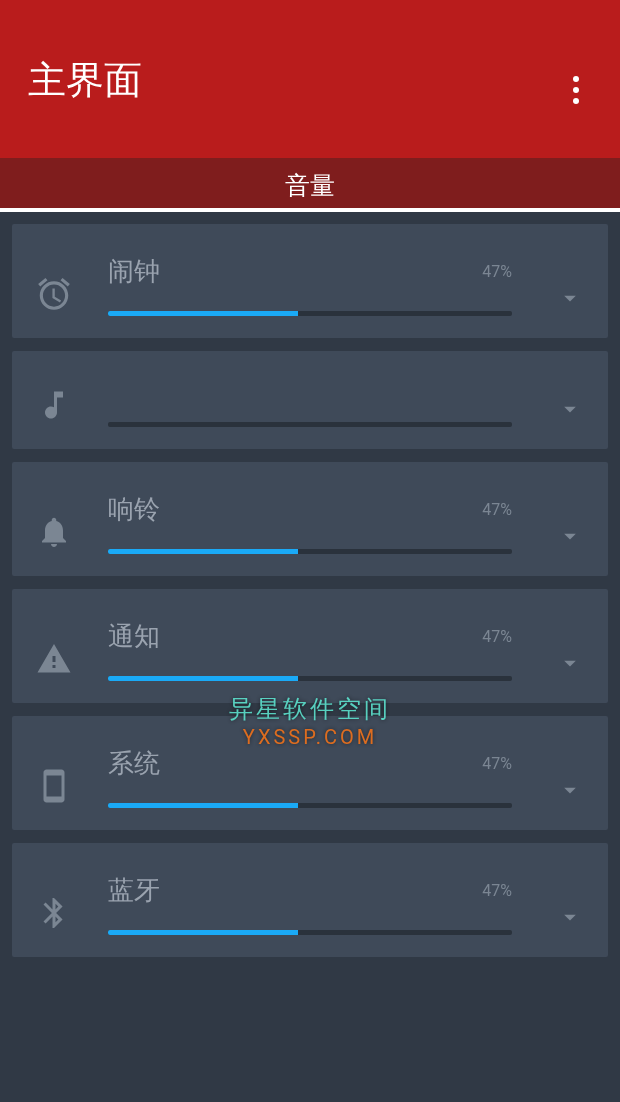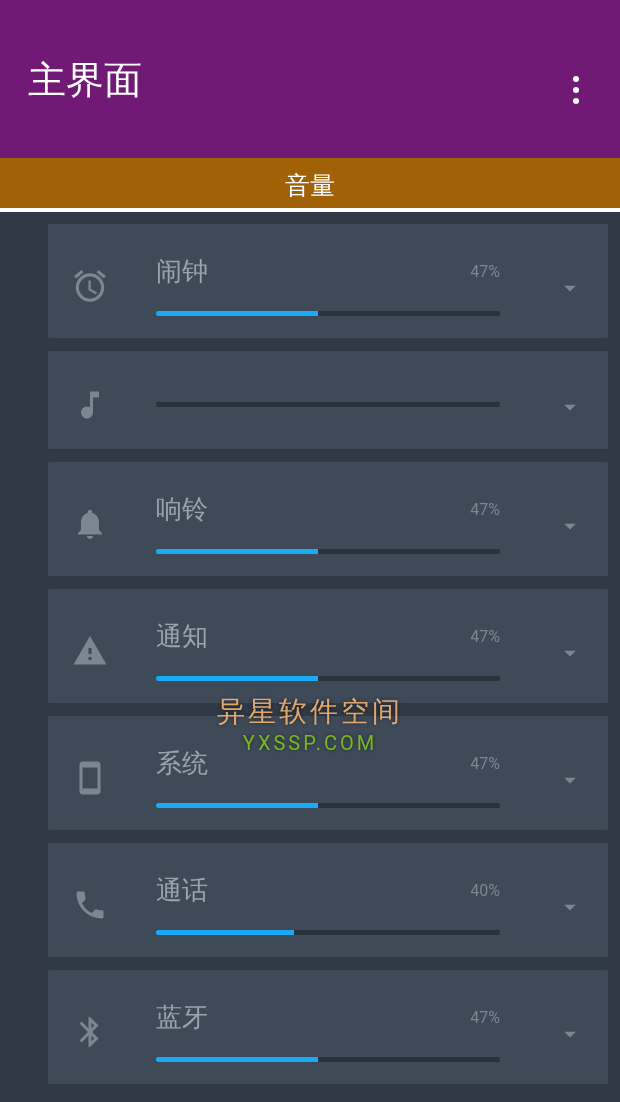--- a/index.html
+++ b/index.html
@@ -4,21 +4,21 @@
   <style>
     * { margin: 0; padding: 0; box-sizing: border-box; }
     body {
       width: 620px;
       height: 1102px;
       background: #303945;
       font-family: -apple-system, BlinkMacSystemFont, "Segoe UI", Roboto, sans-serif;
       overflow: hidden;
     }
     .header {
-      background: #701a75;
+      background: #b91c1c;
       height: 158px;
       position: relative;
     }
     .title {
       color: #fff;
       font-size: 38px;
       font-weight: 400;
       padding: 55px 0 0 28px;
     }
     .menu-btn {
@@ -35,21 +35,21 @@
       gap: 5px;
     }
     .menu-btn span {
       width: 6px;
       height: 6px;
       background: #fff;
       border-radius: 50%;
     }
     .tabs {
       display: flex;
-      background: #a16207;
+      background: #7f1d1d;
       height: 54px;
     }
     .tab {
       flex: 1;
       display: flex;
       align-items: center;
       justify-content: center;
       color: #fff;
       font-size: 25px;
       cursor: pointer;
@@ -67,23 +67,22 @@
     }
     .content {
       padding: 12px 12px;
     }
     .card {
       background: #3f4a59;
       border-radius: 2px;
       margin-bottom: 13px;
       padding: 30px 20px 22px 20px;
       display: flex;
-      align-items: center;
-      gap: 44px;
-      margin-left: 36px;
+      align-items: flex-end;
+      gap: 32px;
     }
     .card-icon {
       width: 44px;
       height: 44px;
       flex-shrink: 0;
       display: flex;
       align-items: center;
       justify-content: center;
       margin-top: 2px;
     }
@@ -133,27 +132,27 @@
     .watermark {
       position: absolute;
       top: 693px;
       left: 50%;
       transform: translateX(-50%);
       text-align: center;
       pointer-events: none;
       opacity: 0.85;
     }
     .watermark-line1 {
-      color: #fdba74;
-      font-size: 28px;
+      color: #5eead4;
+      font-size: 24px;
       letter-spacing: 3px;
       text-shadow: 0 0 4px rgba(0,0,0,0.6);
     }
     .watermark-line2 {
-      color: #84cc16;
+      color: #f97316;
       font-size: 20px;
       letter-spacing: 3px;
       text-shadow: 0 0 4px rgba(0,0,0,0.6);
     }
   </style>
 </head>
 <body>
 
 <div class="header">
   <div class="title">主界面</div>
@@ -269,41 +268,20 @@
           <div class="progress-fill" style="width:47%"></div>
         </div>
     </div>
     <div class="expand">
       <svg viewBox="0 0 24 24" width="28" height="28">
           <path d="M7 10l5 5 5-5z"></path>
         </svg>
     </div>
   </div>
 
-  <div class="card">
-    <div class="card-icon">
-      <svg viewBox="0 0 24 24" width="36" height="36">
-          <path d="M6.62 10.79c1.44 2.83 3.76 5.14 6.59 6.59l2.2-2.2c.27-.27.67-.36 1.02-.24 1.12.37 2.33.57 3.57.57.55 0 1 .45 1 1V20c0 .55-.45 1-1 1-9.39 0-17-7.61-17-17 0-.55.45-1 1-1h3.5c.55 0 1 .45 1 1 0 1.25.2 2.45.57 3.57.11.35.03.74-.25 1.02l-2.2 2.2z"></path>
-        </svg>
-    </div>
-    <div class="card-body">
-      <div class="card-row">
-        <div class="card-label">通话</div>
-        <div class="card-pct">40%</div>
-      </div>
-      <div class="progress">
-          <div class="progress-fill" style="width:40%"></div>
-        </div>
-    </div>
-    <div class="expand">
-      <svg viewBox="0 0 24 24" width="28" height="28">
-          <path d="M7 10l5 5 5-5z"></path>
-        </svg>
-    </div>
-  </div>
 
   <div class="card">
     <div class="card-icon">
       <svg viewBox="0 0 24 24" width="36" height="36">
           <path d="M17.71 7.71L12 2h-1v7.59L6.41 5 5 6.41 10.59 12 5 17.59 6.41 19 11 14.41V22h1l5.71-5.71-4.3-4.29 4.3-4.29zM13 5.83l1.88 1.88L13 9.59V5.83zm1.88 10.46L13 18.17v-3.76l1.88 1.88z"></path>
         </svg>
     </div>
     <div class="card-body">
       <div class="card-row">
         <div class="card-label">蓝牙</div>

